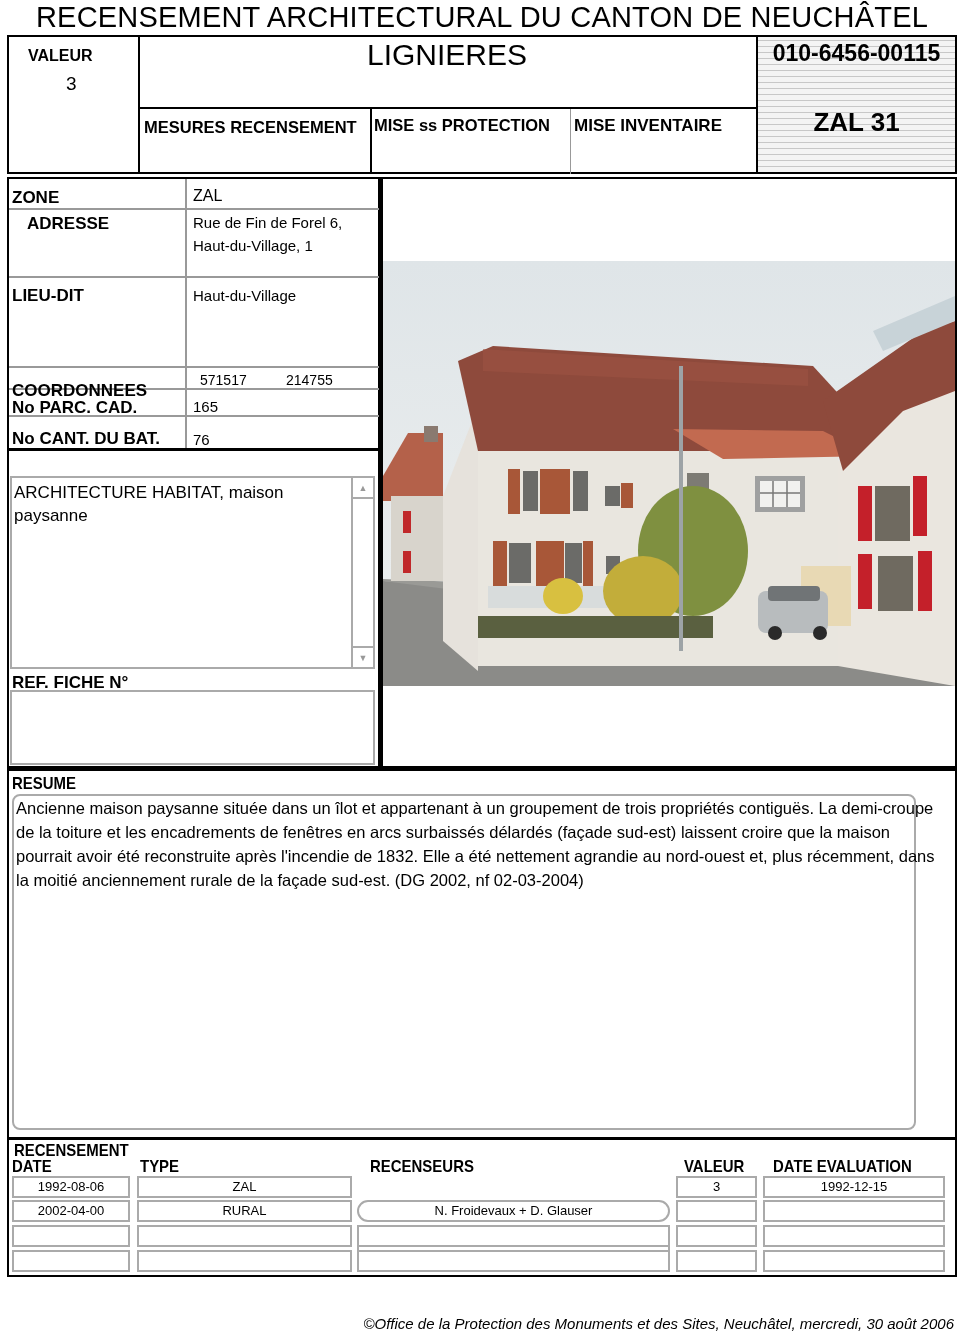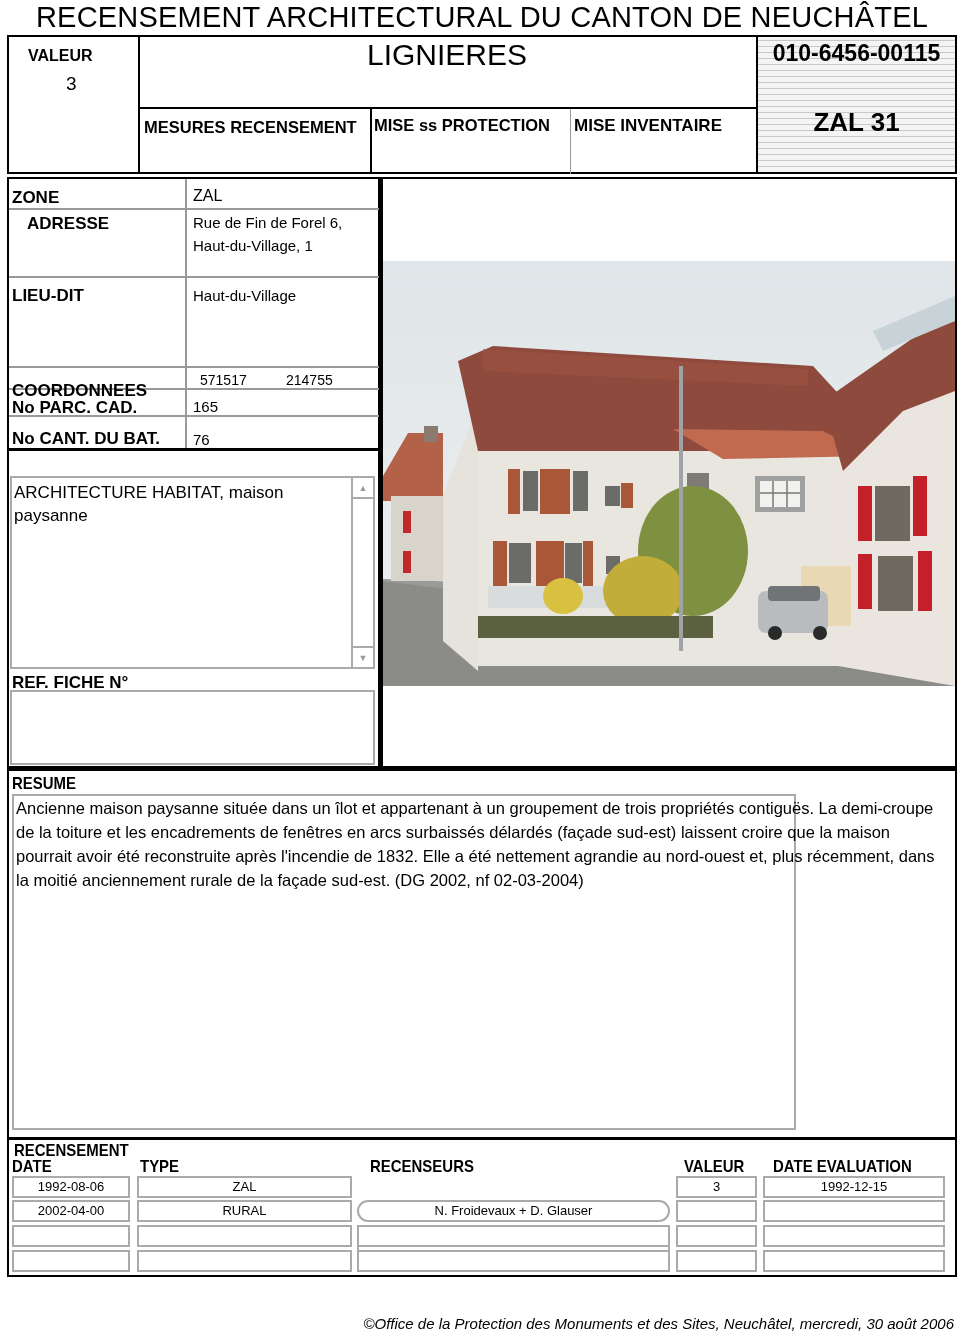--- a/index.html
+++ b/index.html
@@ -163,21 +163,21 @@
 
     <rect x="375" y="330" width="70" height="42" rx="8" fill="#b8bcbe"></rect>
     <rect x="385" y="325" width="52" height="15" rx="4" fill="#707476"></rect>
     <circle cx="392" cy="372" r="7" fill="#2a2a2a"></circle>
     <circle cx="437" cy="372" r="7" fill="#2a2a2a"></circle>
   </svg>
 </div>
 
 <div class="abs" style="left:7px;top:768px;width:950px;height:371px;border:2px solid #000;border-top:3px solid #000;"></div>
 <div class="abs thead" style="left:12px;top:774px;">RESUME</div>
-<div class="abs field" style="left:12px;top:794px;width:784px;height:336px;">
+<div class="abs field" style="left:12px;top:794px;width:904px;height:336px;border-radius:8px;">
   <div class="resume-txt" style="position:absolute;left:2px;top:0;width:930px;">Ancienne maison paysanne située dans un îlot et appartenant à un groupement de trois propriétés contiguës. La demi-croupe de la toiture et les encadrements de fenêtres en arcs surbaissés délardés (façade sud-est) laissent croire que la maison pourrait avoir été reconstruite après l'incendie de 1832. Elle a été nettement agrandie au nord-ouest et, plus récemment, dans la moitié anciennement rurale de la façade sud-est. (DG 2002, nf 02-03-2004)</div>
 </div>
 
 <div class="abs" style="left:7px;top:1137px;width:950px;height:140px;border:2px solid #000;border-top:3px solid #000;"></div>
 <div class="abs thead" style="left:14px;top:1141px;">RECENSEMENT</div>
 <div class="abs thead" style="left:12px;top:1157px;">DATE</div>
 <div class="abs thead" style="left:140px;top:1157px;">TYPE</div>
 <div class="abs thead" style="left:370px;top:1157px;">RECENSEURS</div>
 <div class="abs thead" style="left:684px;top:1157px;">VALEUR</div>
 <div class="abs thead" style="left:773px;top:1157px;">DATE EVALUATION</div>

